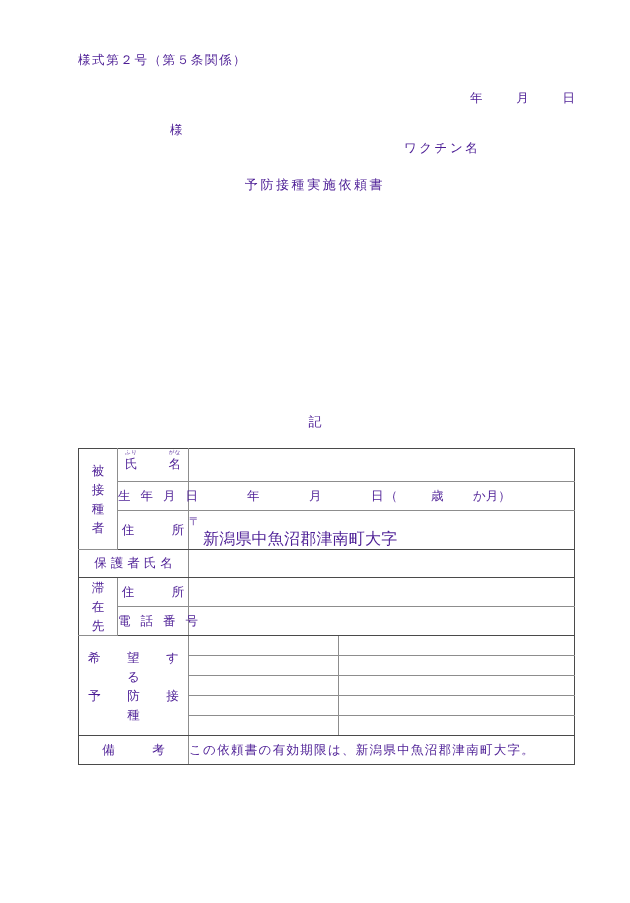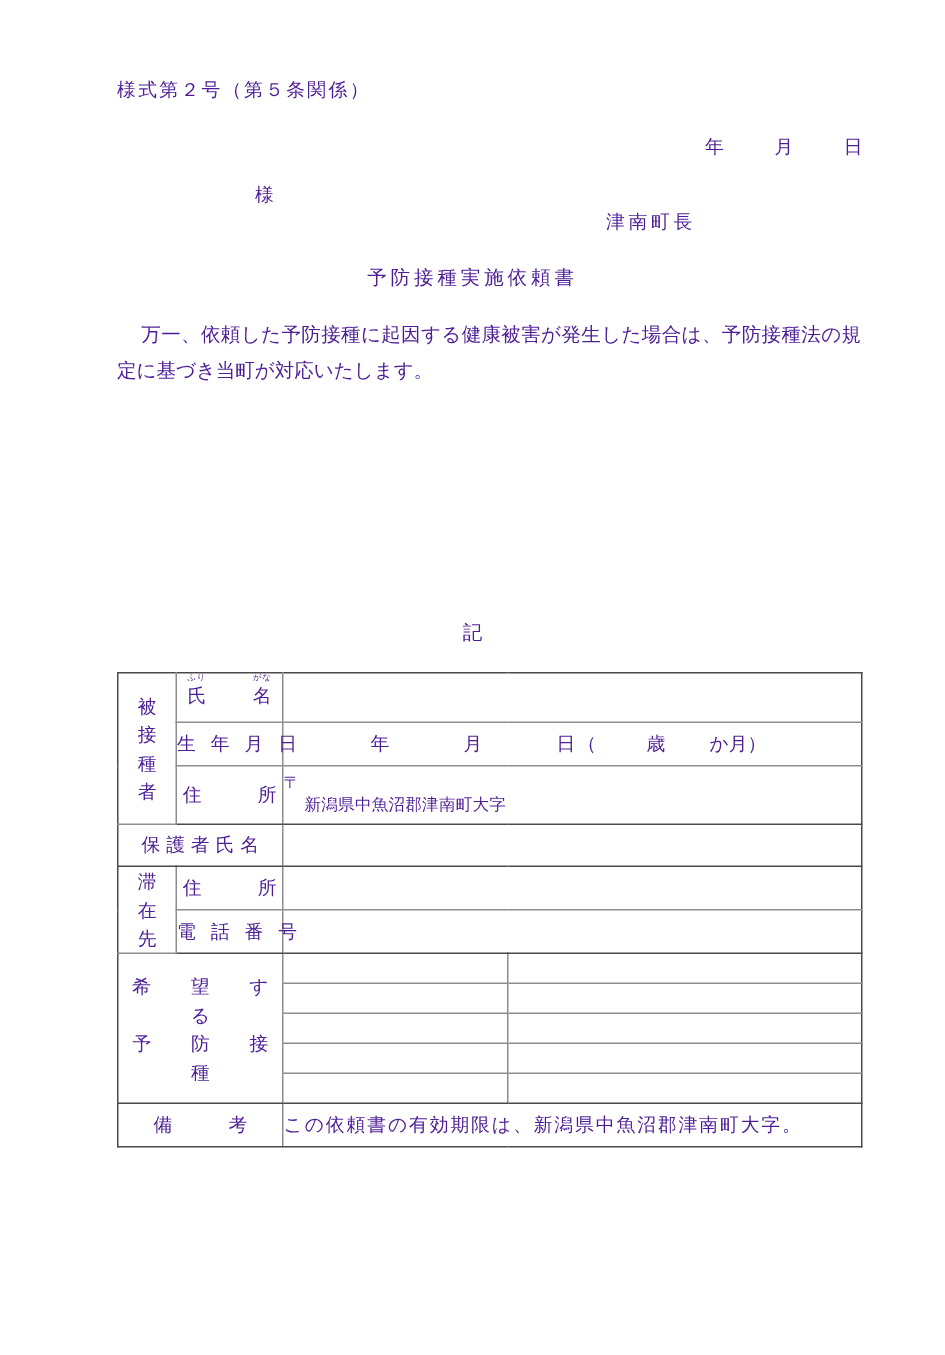--- a/index.html
+++ b/index.html
@@ -177,24 +177,23 @@
   .dob-d { width: 14px; }
   .dob-paren-open { width: 46px; }
   .dob-age { width: 42px; }
 
   .addr-cell {
     padding: 4px 8px 5px 8px;
     line-height: 17px;
   }
   .addr-post { font-size: 11px; }
   .addr-text {
-    font-size: 11px;
+    font-size: 16px;
     padding-left: 14px;
     letter-spacing: 0.2px;
-    font-family: Liberation Mono, monospace;
   }
 
   .sp3 { letter-spacing: 3px; }
 
   .wish-label {
     text-align: center;
     line-height: 19px;
   }
   .wish-label span { display: block; letter-spacing: 7px; padding-left: 7px;}
 
@@ -213,26 +212,25 @@
   <div class="form-no">様式第２号（第５条関係）</div>
 
 
   <div class="doc-date">
     <span>年</span>
     <span>月</span>
     <span>日</span>
   </div>
 
   <div class="addressee">様</div>
-  <div class="issuer">津南町長</div>
+  <div class="issuer">ワクチン名</div>
 
   <div class="doc-title">予防接種実施依頼書</div>
 
   <div class="body-text">
-    <p><span class="ind"></span><span>万一、依頼した予防接種に起因する健康被害が発生した場合は、予防接種法の規定に基づき当町が対応いたします。</span></p>
   </div>
 
   <div class="kiji">記</div>
 
   <table class="form-table">
     <colgroup>
       <col style="width:39px">
       <col style="width:71px">
       <col style="width:150px">
       <col style="width:236px">

